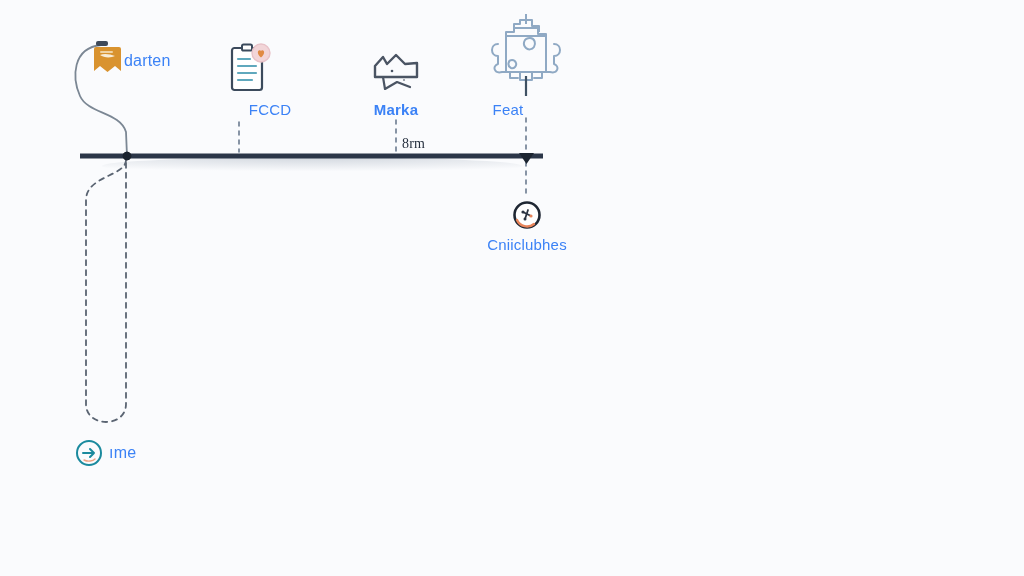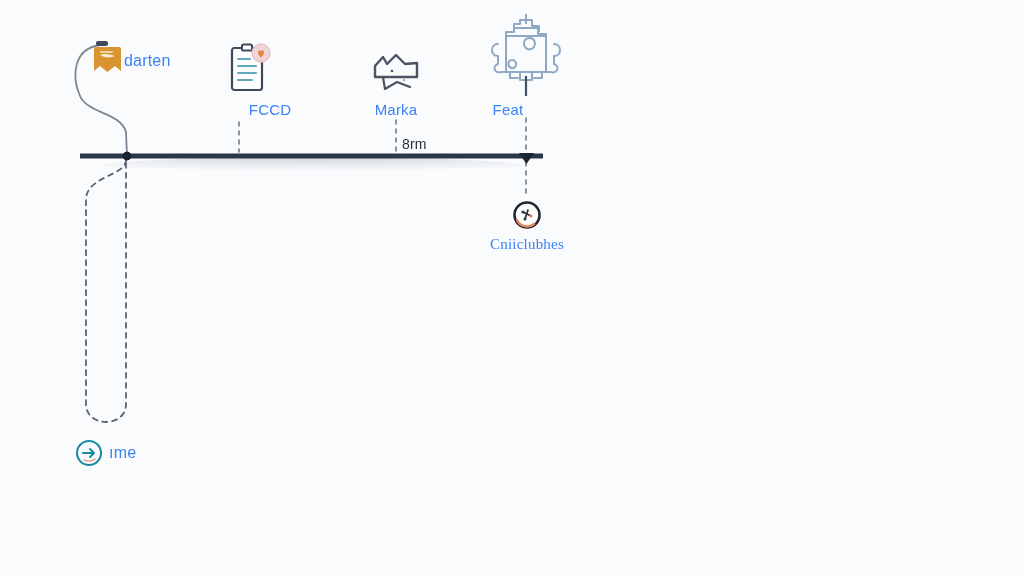--- a/index.html
+++ b/index.html
@@ -62,20 +62,21 @@
   
   #marka-icon {
     left: 370px;
     top: 52px;
     width: 52px;
     height: 42px;
   }
   #marka-label {
     left: 396px;
     top: 101px;
+    font-weight: bold;
   }
   
   #feat-icon {
     left: 486px;
     top: 8px;
     width: 80px;
     height: 88px;
   }
   #feat-label {
     left: 508px;
@@ -84,41 +85,41 @@
   
   #cnii-icon {
     left: 512px;
     top: 200px;
     width: 30px;
     height: 30px;
   }
   #cnii-label {
     left: 527px;
     top: 236px;
-    font-family: Liberation Serif, serif;
   }
   
   #ime-icon {
     left: 75px;
     top: 439px;
     width: 28px;
     height: 28px;
   }
   #ime-label {
     left: 109px;
     top: 444px;
     color: #3b82f6;
     font-size: 16px;
   }
   
   #duration-label {
     left: 402px;
     top: 136px;
     font-size: 14px;
     color: #26303f;
+    font-family: Liberation Serif, serif;
   }
 </style>
 </head>
 <body>
 
 <svg id="canvas" viewBox="0 0 1024 576">
   <defs>
     <linearGradient id="barShadow" x1="0" y1="0" x2="0" y2="1">
       <stop offset="0%" stop-color="#9aa6b5" stop-opacity="0.30"></stop>
       <stop offset="100%" stop-color="#9aa6b5" stop-opacity="0"></stop>

